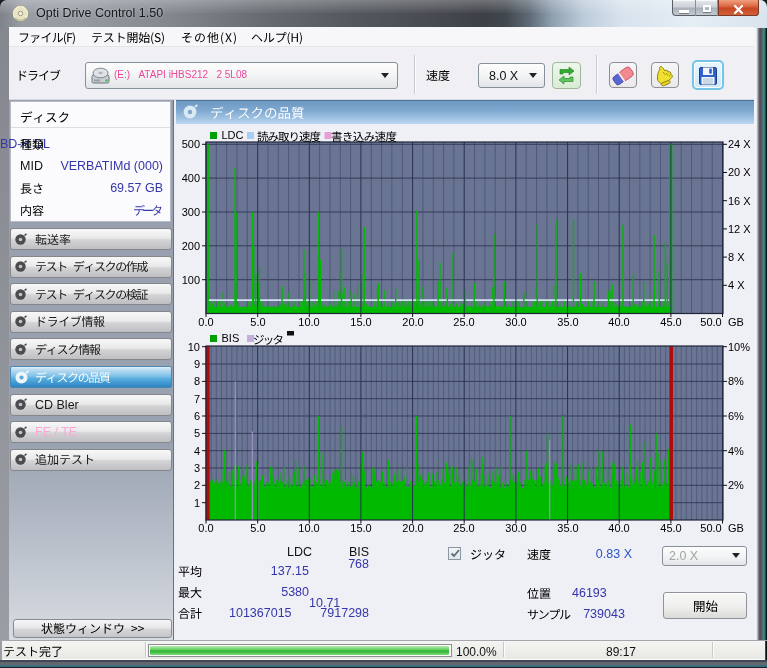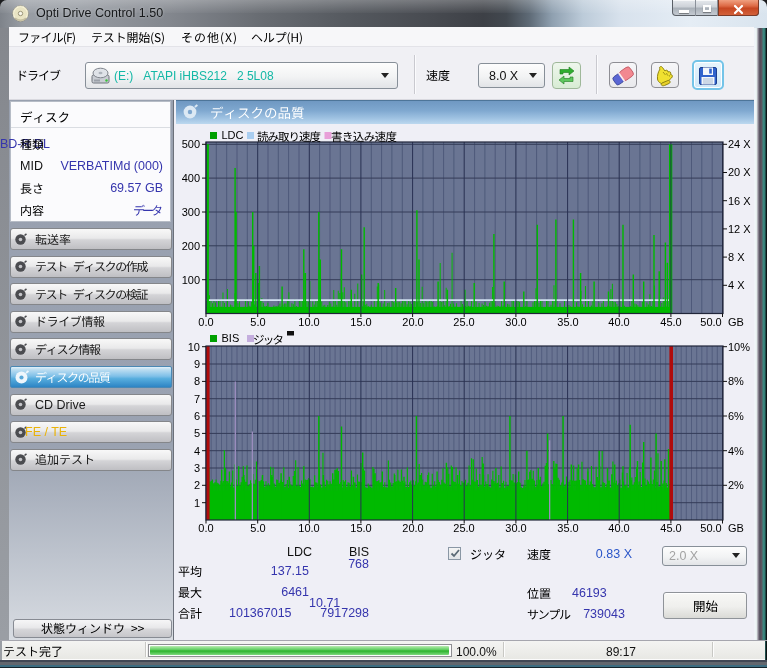--- a/index.html
+++ b/index.html
@@ -42,21 +42,21 @@
 <div class="abs" style="left:9px;top:27px;width:745px;height:20px;background:#f7f7f9;border-bottom:1px solid #e3e3e8"></div>
 <div class="abs" style="left:9px;top:48px;width:745px;height:52px;background:#f0f0f4;border-bottom:1px solid #d9d9df"></div>
 <div class="combo" style="left:85px;top:62px;width:313px;height:27px"></div>
 <svg class="abs" style="left:91px;top:66px" width="20" height="19" viewBox="0 0 20 19">
 <rect x="1" y="9" width="17" height="8" rx="1.5" fill="#c9cdd3" stroke="#6f747c"></rect>
 <ellipse cx="9.5" cy="7" rx="7.5" ry="4.8" fill="#dfe3e8" stroke="#80858d"></ellipse>
 <ellipse cx="9.5" cy="7" rx="2" ry="1.3" fill="#aeb4bc"></ellipse>
 <rect x="3" y="13.5" width="6" height="2" fill="#9aa0a8"></rect>
 <circle cx="15.5" cy="14.5" r="1.2" fill="#39c239"></circle>
 </svg>
-<div class="abs" style="left:114px;top:69px;font-size:12px;color:#14b8a6;white-space:nowrap">(E:)&nbsp;&nbsp;&nbsp;ATAPI iHBS212&nbsp;&nbsp;&nbsp;2 5L08</div>
+<div class="abs" style="left:114px;top:69px;font-size:10px;color:#ec4899;white-space:nowrap">(E:)&nbsp;&nbsp;&nbsp;ATAPI iHBS212&nbsp;&nbsp;&nbsp;2 5L08</div>
 <div class="carr" style="left:381px;top:73px"></div>
 <div class="abs" style="left:414px;top:55px;width:1px;height:39px;background:#c9c9cf"></div>
 <div class="abs" style="left:415px;top:55px;width:1px;height:39px;background:#fbfbfd"></div>
 <div class="combo" style="left:478px;top:63px;width:67px;height:25px"></div>
 <div class="abs" style="left:489px;top:69px;font-size:12.5px;color:#111">8.0 X</div>
 <div class="carr" style="left:529px;top:73px"></div>
 <div class="tbtn" style="left:552px;top:62px;width:29px;height:27px;background:linear-gradient(#eef6ec,#d8ecd4);border-color:#9fb89a"></div>
 <svg class="abs" style="left:556px;top:66px" width="21" height="19" viewBox="0 0 21 19">
 <path d="M4 8 L4 3.5 L13 3.5 L13 1 L18 5 L13 9 L13 6.5 L7 6.5 L7 8 Z" fill="#2fae2f" stroke="#1d7a1d" stroke-width=".6"></path>
 <path d="M17 11 L17 15.5 L8 15.5 L8 18 L3 14 L8 10 L8 12.5 L14 12.5 L14 11 Z" fill="#5ec75e" stroke="#1d7a1d" stroke-width=".6"></path>
@@ -129,28 +129,28 @@
 <circle cx="6.5" cy="6.5" r="5.2" fill="#eef6fc"></circle>
 <circle cx="6.5" cy="6.5" r="1.8" fill="#5aa8d8"></circle>
 <path d="M10.5 2.5 L12.5 0.8" stroke="#eef6fc" stroke-width="1.6"></path>
 </svg>
 <div class="btnside" style="top:393.6px"></div>
 <svg class="abs" style="left:14px;top:398.1px" width="13" height="13" viewBox="0 0 13 13">
 <circle cx="6.5" cy="6.5" r="5.2" fill="#4b4c50"></circle>
 <circle cx="6.5" cy="6.5" r="1.8" fill="#c6c6ca"></circle>
 <path d="M10.5 2.5 L12.5 0.8" stroke="#4b4c50" stroke-width="1.6"></path>
 </svg>
-<div class="abs" style="left:35px;top:397.6px;font-size:12.5px;color:#1a1a1a">CD Drive</div>
+<div class="abs" style="left:35px;top:397.6px;font-size:12.5px;color:#1a1a1a">CD Bler</div>
 <div class="btnside" style="top:421.2px"></div>
 <svg class="abs" style="left:14px;top:425.7px" width="13" height="13" viewBox="0 0 13 13">
 <circle cx="6.5" cy="6.5" r="5.2" fill="#4b4c50"></circle>
 <circle cx="6.5" cy="6.5" r="1.8" fill="#c6c6ca"></circle>
 <path d="M10.5 2.5 L12.5 0.8" stroke="#4b4c50" stroke-width="1.6"></path>
 </svg>
-<div class="abs" style="left:25px;top:425.2px;font-size:12.5px;color:#eab308">FE / TE</div>
+<div class="abs" style="left:35px;top:425.2px;font-size:12.5px;color:#f9a8d4">FE / TE</div>
 <div class="btnside" style="top:448.8px"></div>
 <svg class="abs" style="left:14px;top:453.3px" width="13" height="13" viewBox="0 0 13 13">
 <circle cx="6.5" cy="6.5" r="5.2" fill="#4b4c50"></circle>
 <circle cx="6.5" cy="6.5" r="1.8" fill="#c6c6ca"></circle>
 <path d="M10.5 2.5 L12.5 0.8" stroke="#4b4c50" stroke-width="1.6"></path>
 </svg>
 <div class="abs" style="left:13px;top:619px;width:159px;height:19px;border:1px solid #878b93;border-radius:3px;background:linear-gradient(#f6f6f7 0%,#e8e8ea 45%,#d6d6d9 55%,#c6c6ca 100%)"></div>
 <div class="abs" style="left:174px;top:100px;width:580px;height:540px;background:#efeff6"></div>
 <div class="abs" style="left:172.5px;top:100px;width:1.5px;height:540px;background:#6b707a"></div>
 <div class="abs" style="left:176px;top:100px;width:578px;height:24px;background:linear-gradient(#6f98c2 0%,#7ea7cf 40%,#9fc2e2 75%,#bcd8ef 100%);border-top:1px solid #4d7599"></div>
@@ -243,21 +243,21 @@
       <text x="552" y="202">GB</text>
     </g>
     <rect x="34" y="5" width="7" height="7" fill="#00a000"></rect>
     <text x="45.5" y="12" font-family="Liberation Sans, sans-serif" font-size="11" fill="#000">BIS</text>
     <rect x="71" y="5" width="7" height="7" fill="#c4aede"></rect>
     <rect x="111" y="1" width="7" height="4.5" fill="#111"></rect>
   </svg>
 <div class="abs" style="left:287px;top:545px;font-size:12.5px;color:#111">LDC</div>
 <div class="abs" style="left:349px;top:545px;font-size:12.5px;color:#111">BIS</div>
 <div class="num" style="left:229px;width:80px;text-align:right;top:564px">137.15</div>
-<div class="num" style="left:229px;width:80px;text-align:right;top:585px">6461</div>
+<div class="num" style="left:229px;width:80px;text-align:right;top:585px">5380</div>
 <div class="num" style="left:229px;width:80px;text-align:left;top:606px">101367015</div>
 <div class="num" style="left:309px;width:60px;top:596px">10.71</div>
 <div class="num" style="left:309px;width:60px;text-align:right;top:557px">768</div>
 <div class="num" style="left:309px;width:60px;text-align:right;top:606px">7917298</div>
 <div class="abs" style="left:448px;top:547px;width:13px;height:13px;border:1px solid #8a97a5;background:linear-gradient(#f4f4f4,#e0e4e8)"></div>
 <svg class="abs" style="left:450px;top:548px" width="11" height="11" viewBox="0 0 11 11">
     <path d="M1.5 5.5 L4 8 L9 2" stroke="#5a6a76" stroke-width="1.8" fill="none"></path>
   </svg>
 <div class="num" style="left:572px;width:60px;text-align:right;top:547px;color:#2a55c8">0.83 X</div>
 <div class="combo" style="left:662px;top:546px;width:85px;height:20px"></div>

